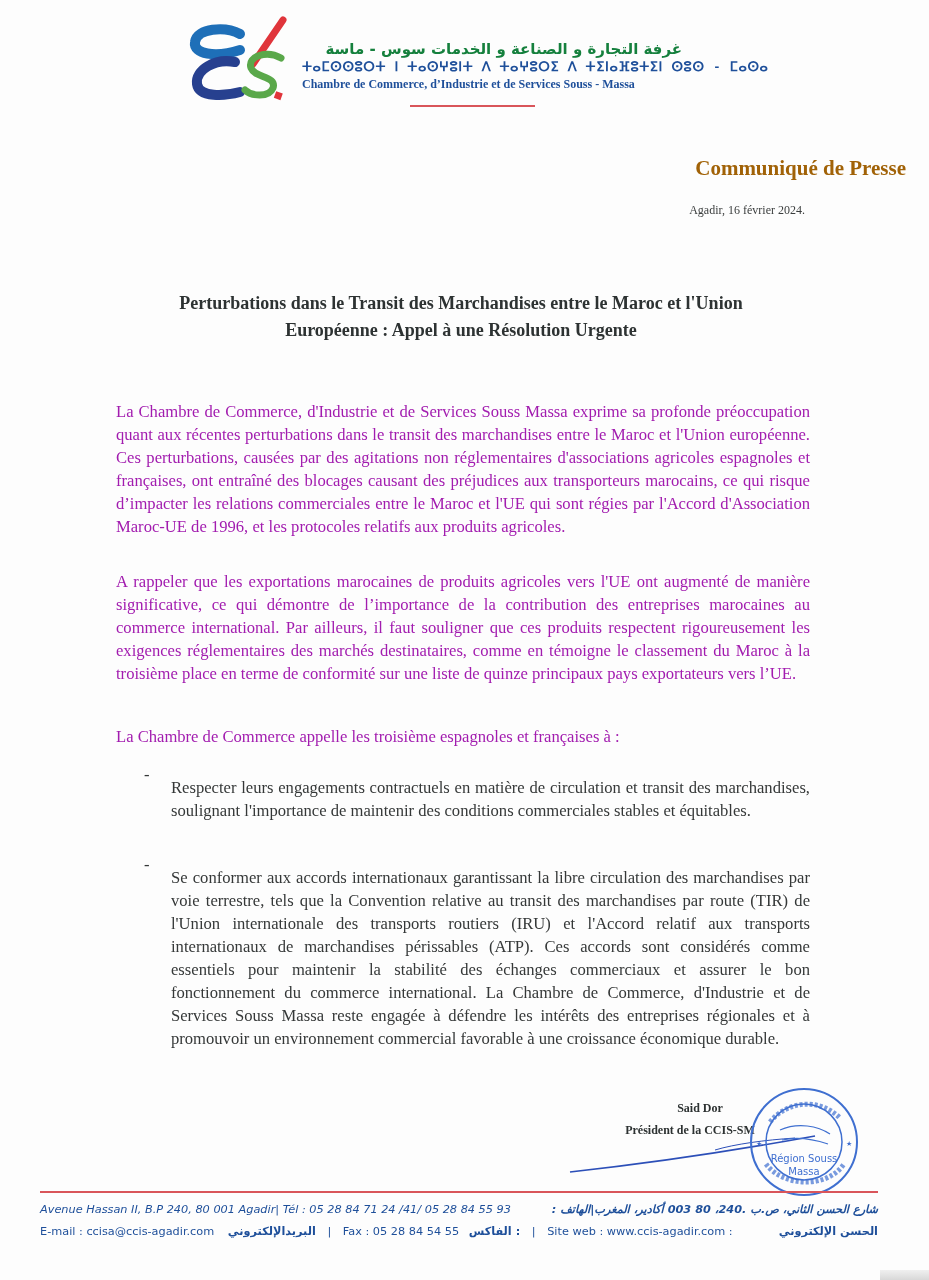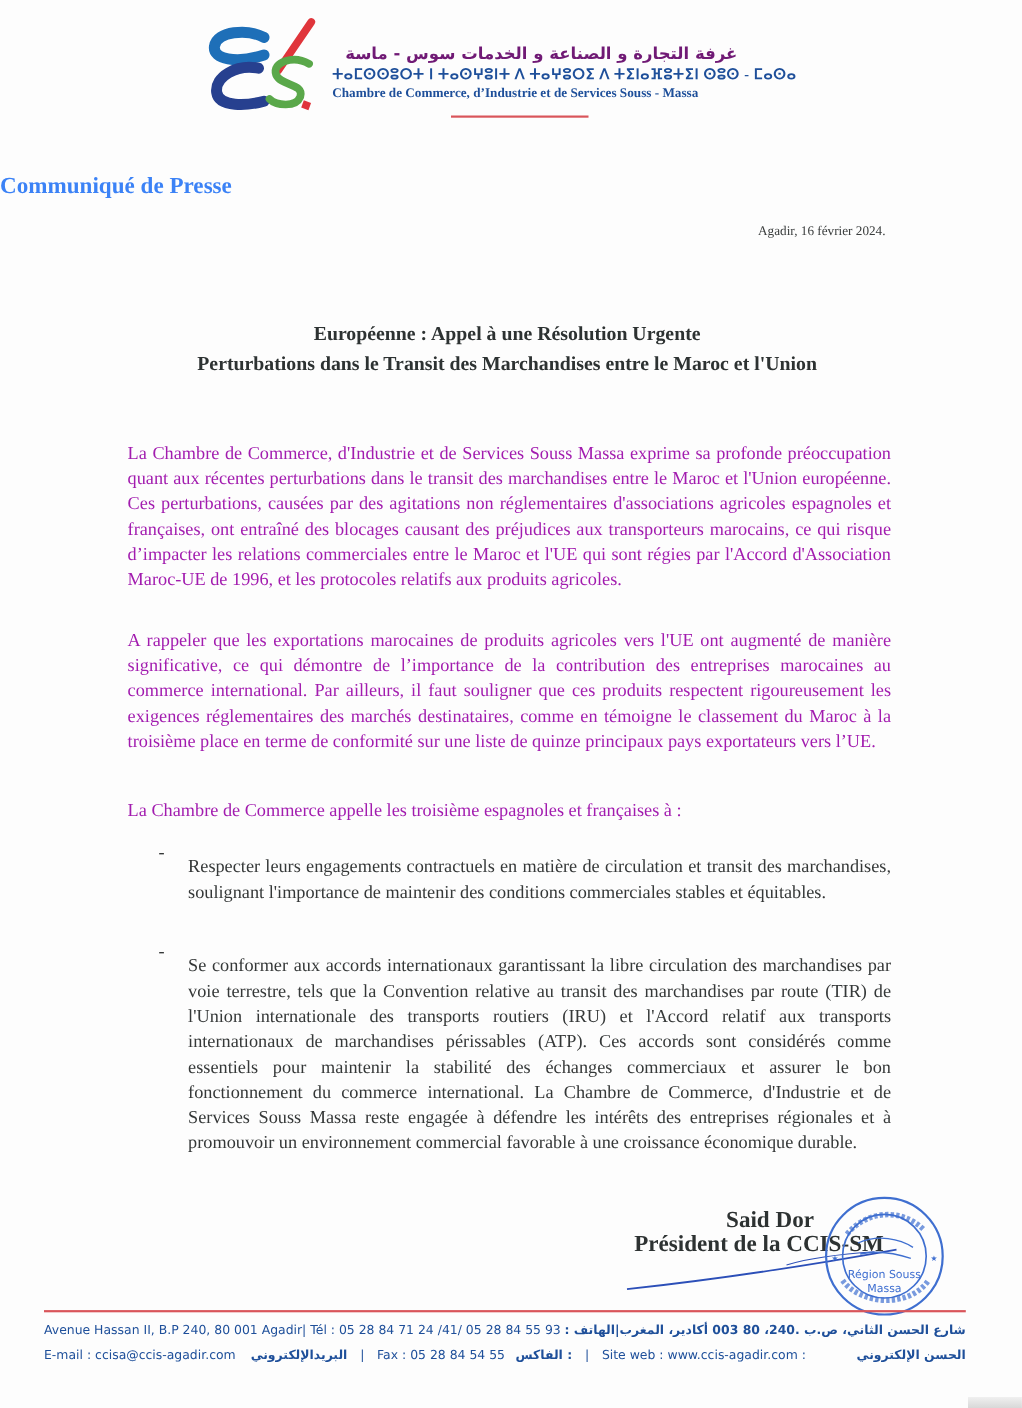--- a/index.html
+++ b/index.html
@@ -2,49 +2,49 @@
 <html><head>
   <meta charset="utf-8">
   <style>
     * { box-sizing: border-box; margin: 0; padding: 0; }
     html, body { width: 929px; height: 1280px; background: #fdfdfd; overflow: hidden; }
     body { position: relative; font-family: "Liberation Serif", "DejaVu Serif", serif; color: #2b2e2e; }
 
     .letterhead { position: absolute; left: 185px; top: 12px; width: 510px; height: 100px; }
     .logo { position: absolute; left: 0; top: 0; width: 110px; height: 95px; }
     .org-block { position: absolute; left: 117px; top: 28px; width: 380px; }
-    .org-ar { font-family: "DejaVu Sans", sans-serif; font-size: 15px; font-weight: bold; color: #701a75; direction: rtl; text-align: center; line-height: 19px; white-space: nowrap; letter-spacing: 0.2px; }
-    .org-tif { font-family: Liberation Serif, serif; font-size: 13px; font-weight: bold; color: #1e4f9a; line-height: 18px; white-space: nowrap; letter-spacing: 0.6px; }
+    .org-ar { font-family: "DejaVu Sans", sans-serif; font-size: 15px; font-weight: bold; color: #15803d; direction: rtl; text-align: right; line-height: 19px; white-space: nowrap; letter-spacing: 0.2px; }
+    .org-tif { font-family: Liberation Mono, monospace; font-size: 13px; font-weight: bold; color: #1e4f9a; line-height: 18px; white-space: nowrap; letter-spacing: 0.6px; }
     .org-fr { font-family: "Liberation Serif", serif; font-size: 12px; font-weight: bold; color: #1e4f9a; line-height: 15px; white-space: nowrap; }
     .header-rule { position: absolute; left: 225px; top: 93px; width: 125px; height: 2px; background: #d9555a; }
 
-    .title { position: absolute; left: 0; width: 906px; top: 156px; text-align: left; font-size: 21px; font-weight: bold; color: #3b82f6; }
+    .title { position: absolute; left: 0; width: 906px; top: 156px; text-align: right; font-size: 21px; font-weight: bold; color: #a16207; }
     .dateline { position: absolute; right: 124px; top: 203px; font-size: 12px; color: #3a3d3d; }
 
     .subject { position: absolute; left: 100px; width: 722px; top: 290px; text-align: center; font-size: 18px; font-weight: bold; line-height: 27px; color: #2d3232; }
 
     .body-text { position: absolute; left: 116px; width: 694px; font-size: 16.6px; line-height: 23px; text-align: justify; color: #a21caf; }
     .p1 { top: 400px; }
     .p2 { top: 570px; }
     .p3 { top: 725px; }
 
     .bullet { position: absolute; left: 116px; width: 694px; font-size: 16.6px; line-height: 23px; color: #353838; }
     .bullet .dash { position: absolute; left: 28px; top: 0; }
     .bullet .btext { position: absolute; left: 55px; width: 639px; text-align: justify; margin-top: 13px; }
     .b1 { top: 763px; }
     .b2 { top: 853px; }
 
-    .signature { position: absolute; left: 560px; top: 1097px; width: 260px; text-align: center; font-size: 21px; font-weight: bold; line-height: 22px; color: #2d3232; }
+    .signature { position: absolute; left: 560px; top: 1097px; width: 260px; text-align: center; font-size: 12px; font-weight: bold; line-height: 22px; color: #2d3232; }
     .signature .name { padding-left: 20px; }
     .stamp { position: absolute; left: 748px; top: 1086px; width: 112px; height: 112px; }
     .sign-stroke { position: absolute; left: 565px; top: 1120px; width: 260px; height: 60px; }
 
     .footer-rule { position: absolute; left: 40px; top: 1191px; width: 838px; height: 2px; background: #d9555a; }
     .footer { position: absolute; left: 40px; width: 838px; font-family: "DejaVu Sans", sans-serif; font-size: 11.3px; color: #1e4f9a; white-space: nowrap; display: flex; justify-content: space-between; }
-    .f1 { top: 1203px; }
+    .f1 { top: 1203px; font-style: italic; }
     .f2 { top: 1225px; }
     .footer .ar { direction: rtl; font-weight: bold; }
     .footer .sep { padding: 0 8px; }
 
     .scan-edge { position: absolute; left: 880px; top: 1270px; width: 49px; height: 10px; background: linear-gradient(#f0f0f0, #d8d8d8); }
   </style>
 </head>
 <body>
 
 <div class="letterhead">
@@ -65,22 +65,22 @@
     <div class="org-tif">ⵜⴰⵎⵙⵙⵓⵔⵜ ⵏ ⵜⴰⵙⵖⵓⵏⵜ ⴷ ⵜⴰⵖⵓⵔⵉ ⴷ ⵜⵉⵏⴰⴼⵓⵜⵉⵏ ⵙⵓⵙ - ⵎⴰⵙⴰ</div>
     <div class="org-fr">Chambre de Commerce, d’Industrie et de Services  Souss - Massa</div>
   </div>
   <div class="header-rule"></div>
 </div>
 
 <div class="title">Communiqué de Presse</div>
 <div class="dateline">Agadir, 16 février 2024.</div>
 
 <div class="subject">
+  <div>Perturbations dans le Transit des Marchandises entre le Maroc et l'Union</div>
   <div>Européenne : Appel à une Résolution Urgente</div>
-  <div>Perturbations dans le Transit des Marchandises entre le Maroc et l'Union</div>
 </div>
 
 <p class="body-text p1">La Chambre de Commerce, d'Industrie et de Services Souss Massa exprime sa profonde préoccupation quant aux récentes perturbations dans le transit des marchandises entre le Maroc et l'Union européenne. Ces perturbations, causées par des agitations non réglementaires d'associations agricoles espagnoles et françaises, ont entraîné des blocages causant des préjudices aux transporteurs marocains, ce qui risque d’impacter les relations commerciales entre le Maroc et l'UE qui sont régies par l'Accord d'Association Maroc-UE de 1996, et les protocoles relatifs aux produits agricoles.</p>
 <p class="body-text p2">A rappeler que les exportations marocaines de produits agricoles vers l'UE ont augmenté de manière significative, ce qui démontre de l’importance de la contribution des entreprises marocaines au commerce international. Par ailleurs, il faut souligner que ces produits respectent rigoureusement les exigences réglementaires des marchés destinataires, comme en témoigne le classement du Maroc à la troisième place en terme de conformité sur une liste de quinze principaux pays exportateurs vers l’UE.</p>
 <p class="body-text p3">La Chambre de Commerce appelle les troisième espagnoles et françaises à :</p>
 
 <div class="bullet b1">
   <span class="dash">-</span>
   <span class="btext">Respecter leurs engagements contractuels en matière de circulation et transit des marchandises, soulignant l'importance de maintenir des conditions commerciales stables et équitables.</span>
 </div>

